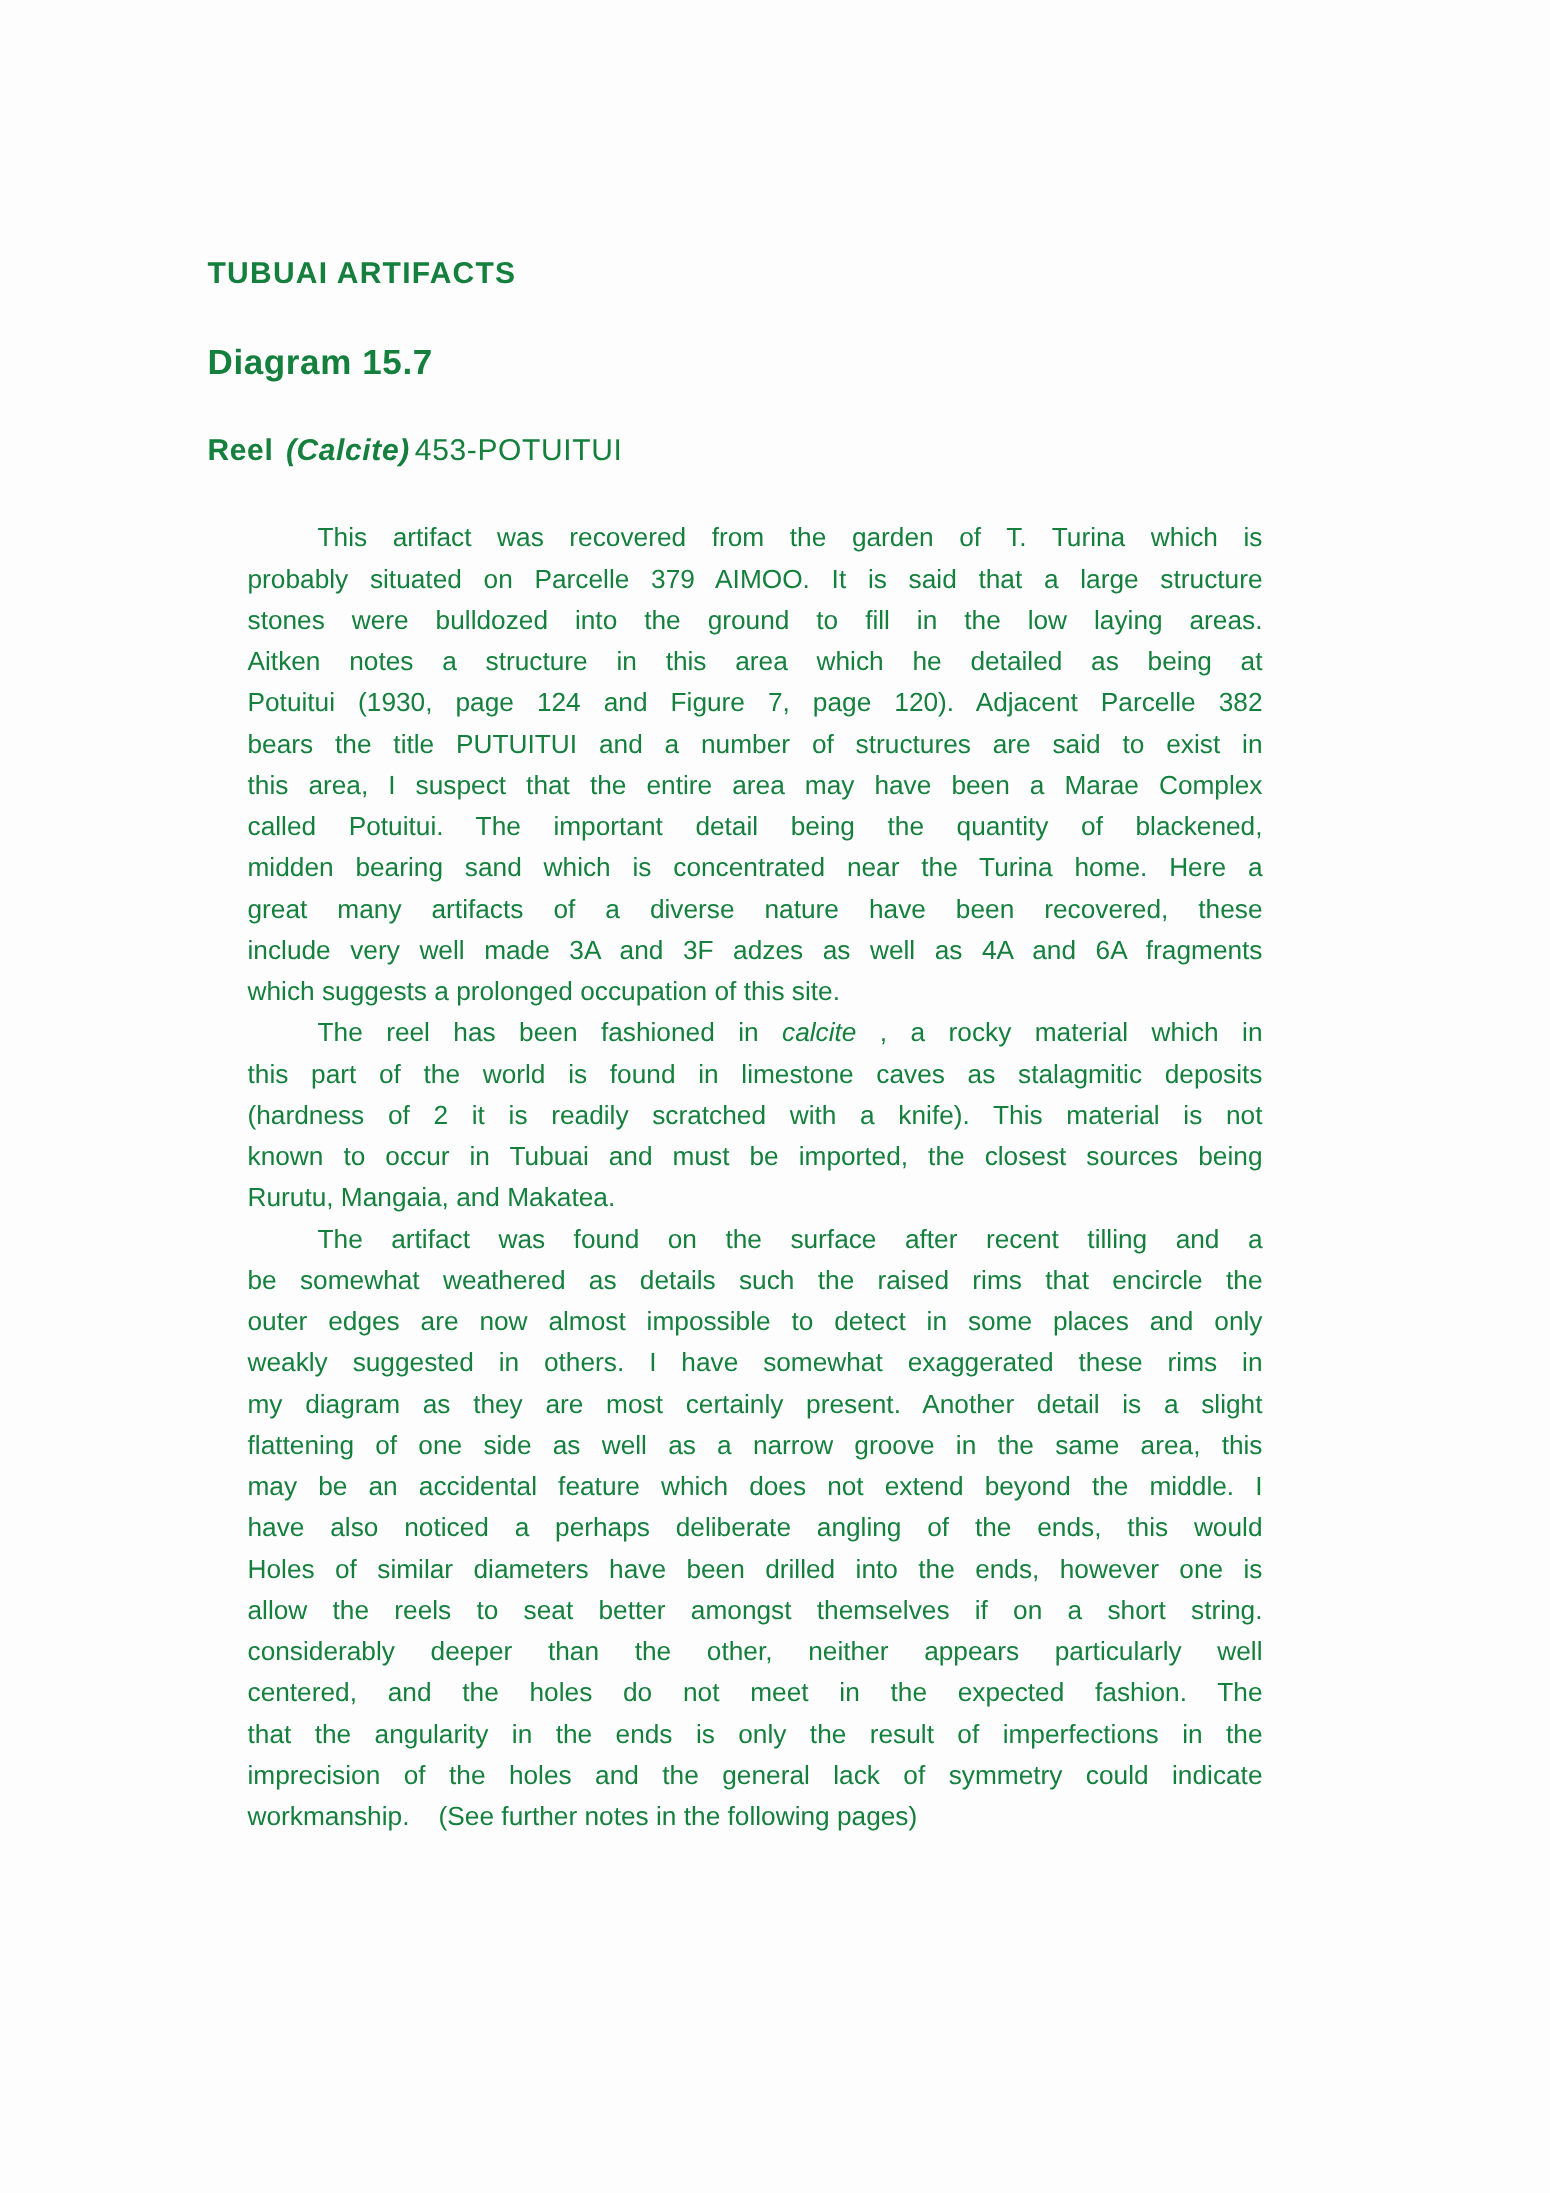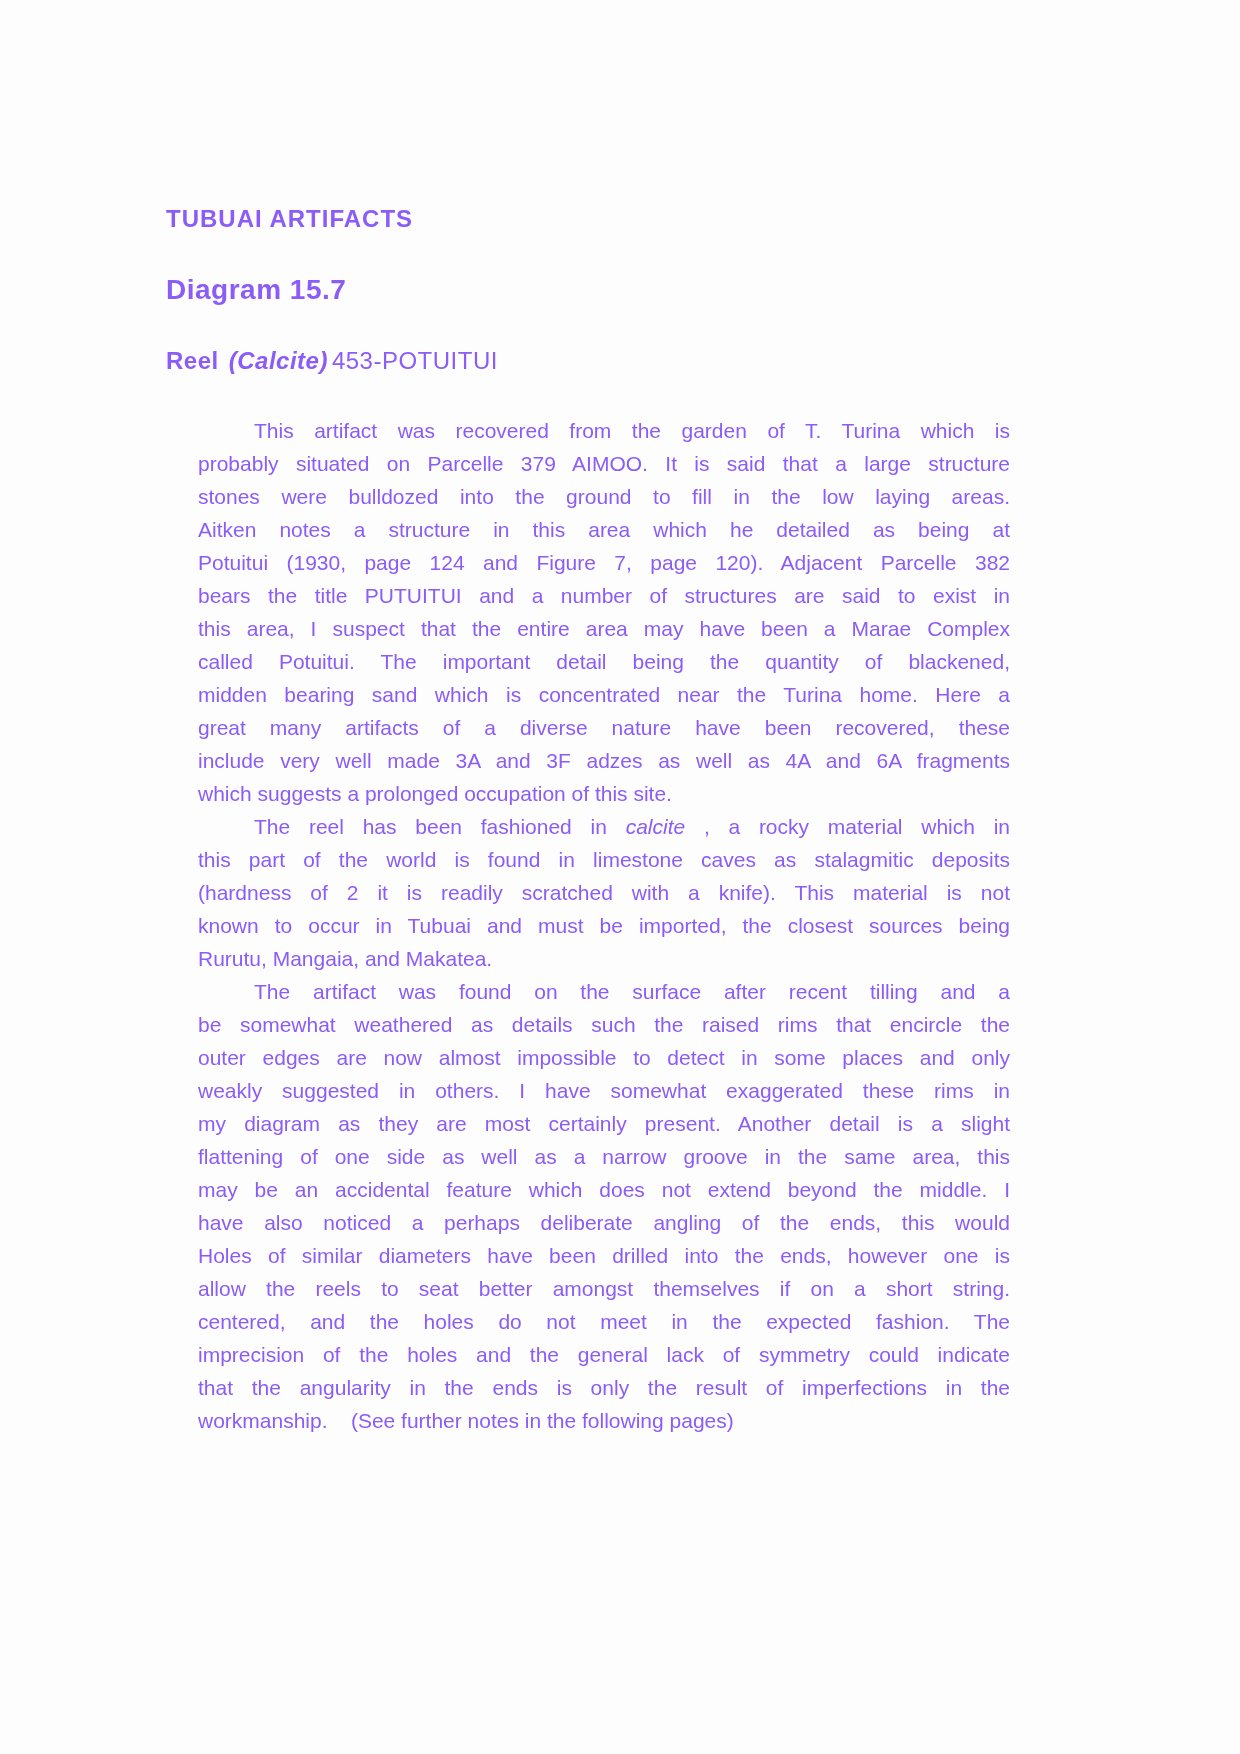--- a/index.html
+++ b/index.html
@@ -7,21 +7,21 @@
     padding: 0;
     background: #ffffff;
   }
   .page {
     position: relative;
     width: 1240px;
     height: 1754px;
     background: #fdfdfd;
     overflow: hidden;
     font-family: "Liberation Sans", sans-serif;
-    color: #8b5cf6;
+    color: #15803d;
     box-sizing: border-box;
     padding: 206px 0 0 166px;
   }
   .h-title {
     margin: 0;
     font-size: 24px;
     line-height: 26px;
     font-weight: bold;
     letter-spacing: 1px;
   }
@@ -108,18 +108,19 @@
       <div class="line indent"><span>The artifact was found on the surface after recent tilling and a</span></div>
       <div class="line"><span>be somewhat weathered as details such the raised rims that encircle the</span></div>
       <div class="line"><span>outer edges are now almost impossible to detect in some places and only</span></div>
       <div class="line"><span>weakly suggested in others.  I have somewhat exaggerated these rims in</span></div>
       <div class="line"><span>my diagram as they are most certainly present.  Another detail is a slight</span></div>
       <div class="line"><span>flattening of one side as well as a narrow groove in the same area, this</span></div>
       <div class="line"><span>may be an accidental feature which does not extend beyond the middle.  I</span></div>
       <div class="line"><span>have also noticed a perhaps deliberate angling of the ends, this would</span></div>
       <div class="line"><span>Holes of similar diameters have been drilled into the ends, however one is</span></div>
       <div class="line"><span>allow the reels to seat better amongst themselves if on a short string.</span></div>
+      <div class="line"><span>considerably deeper than the other, neither appears particularly well</span></div>
       <div class="line"><span>centered, and the holes do not meet in the expected fashion. The</span></div>
+      <div class="line"><span>that the angularity in the ends is only the result of imperfections in the</span></div>
       <div class="line"><span>imprecision of the holes and the general lack of symmetry could indicate</span></div>
-      <div class="line"><span>that the angularity in the ends is only the result of imperfections in the</span></div>
       <div class="line last"><span>workmanship.&nbsp;&nbsp;&nbsp; (See further notes in the following pages)</span></div>
     </div>
 </div>
 
 </body></html>

